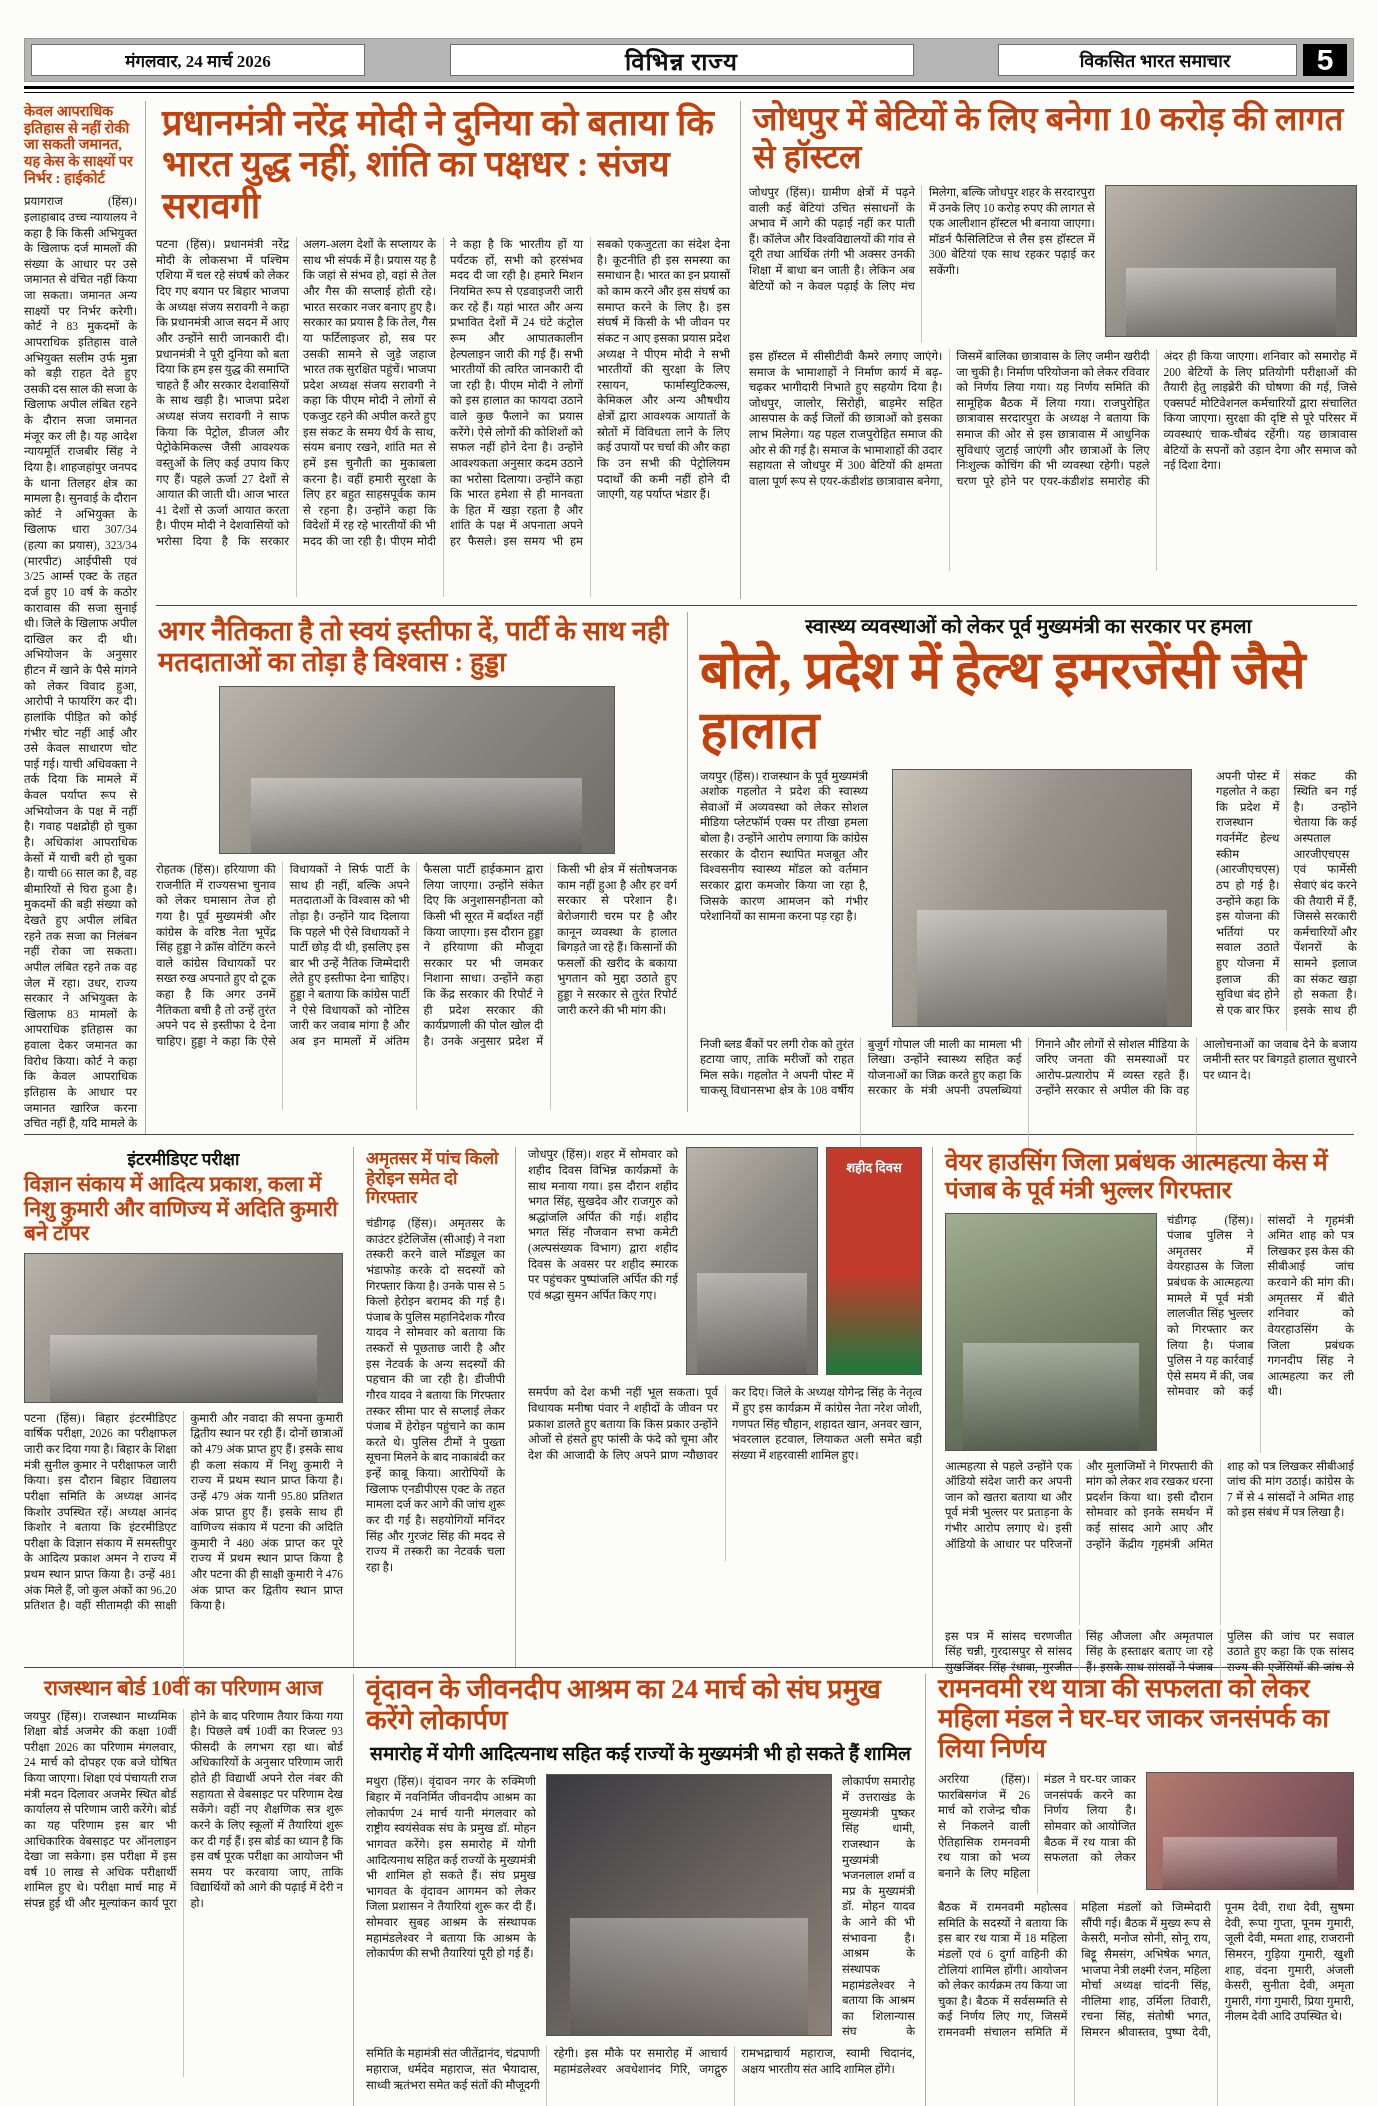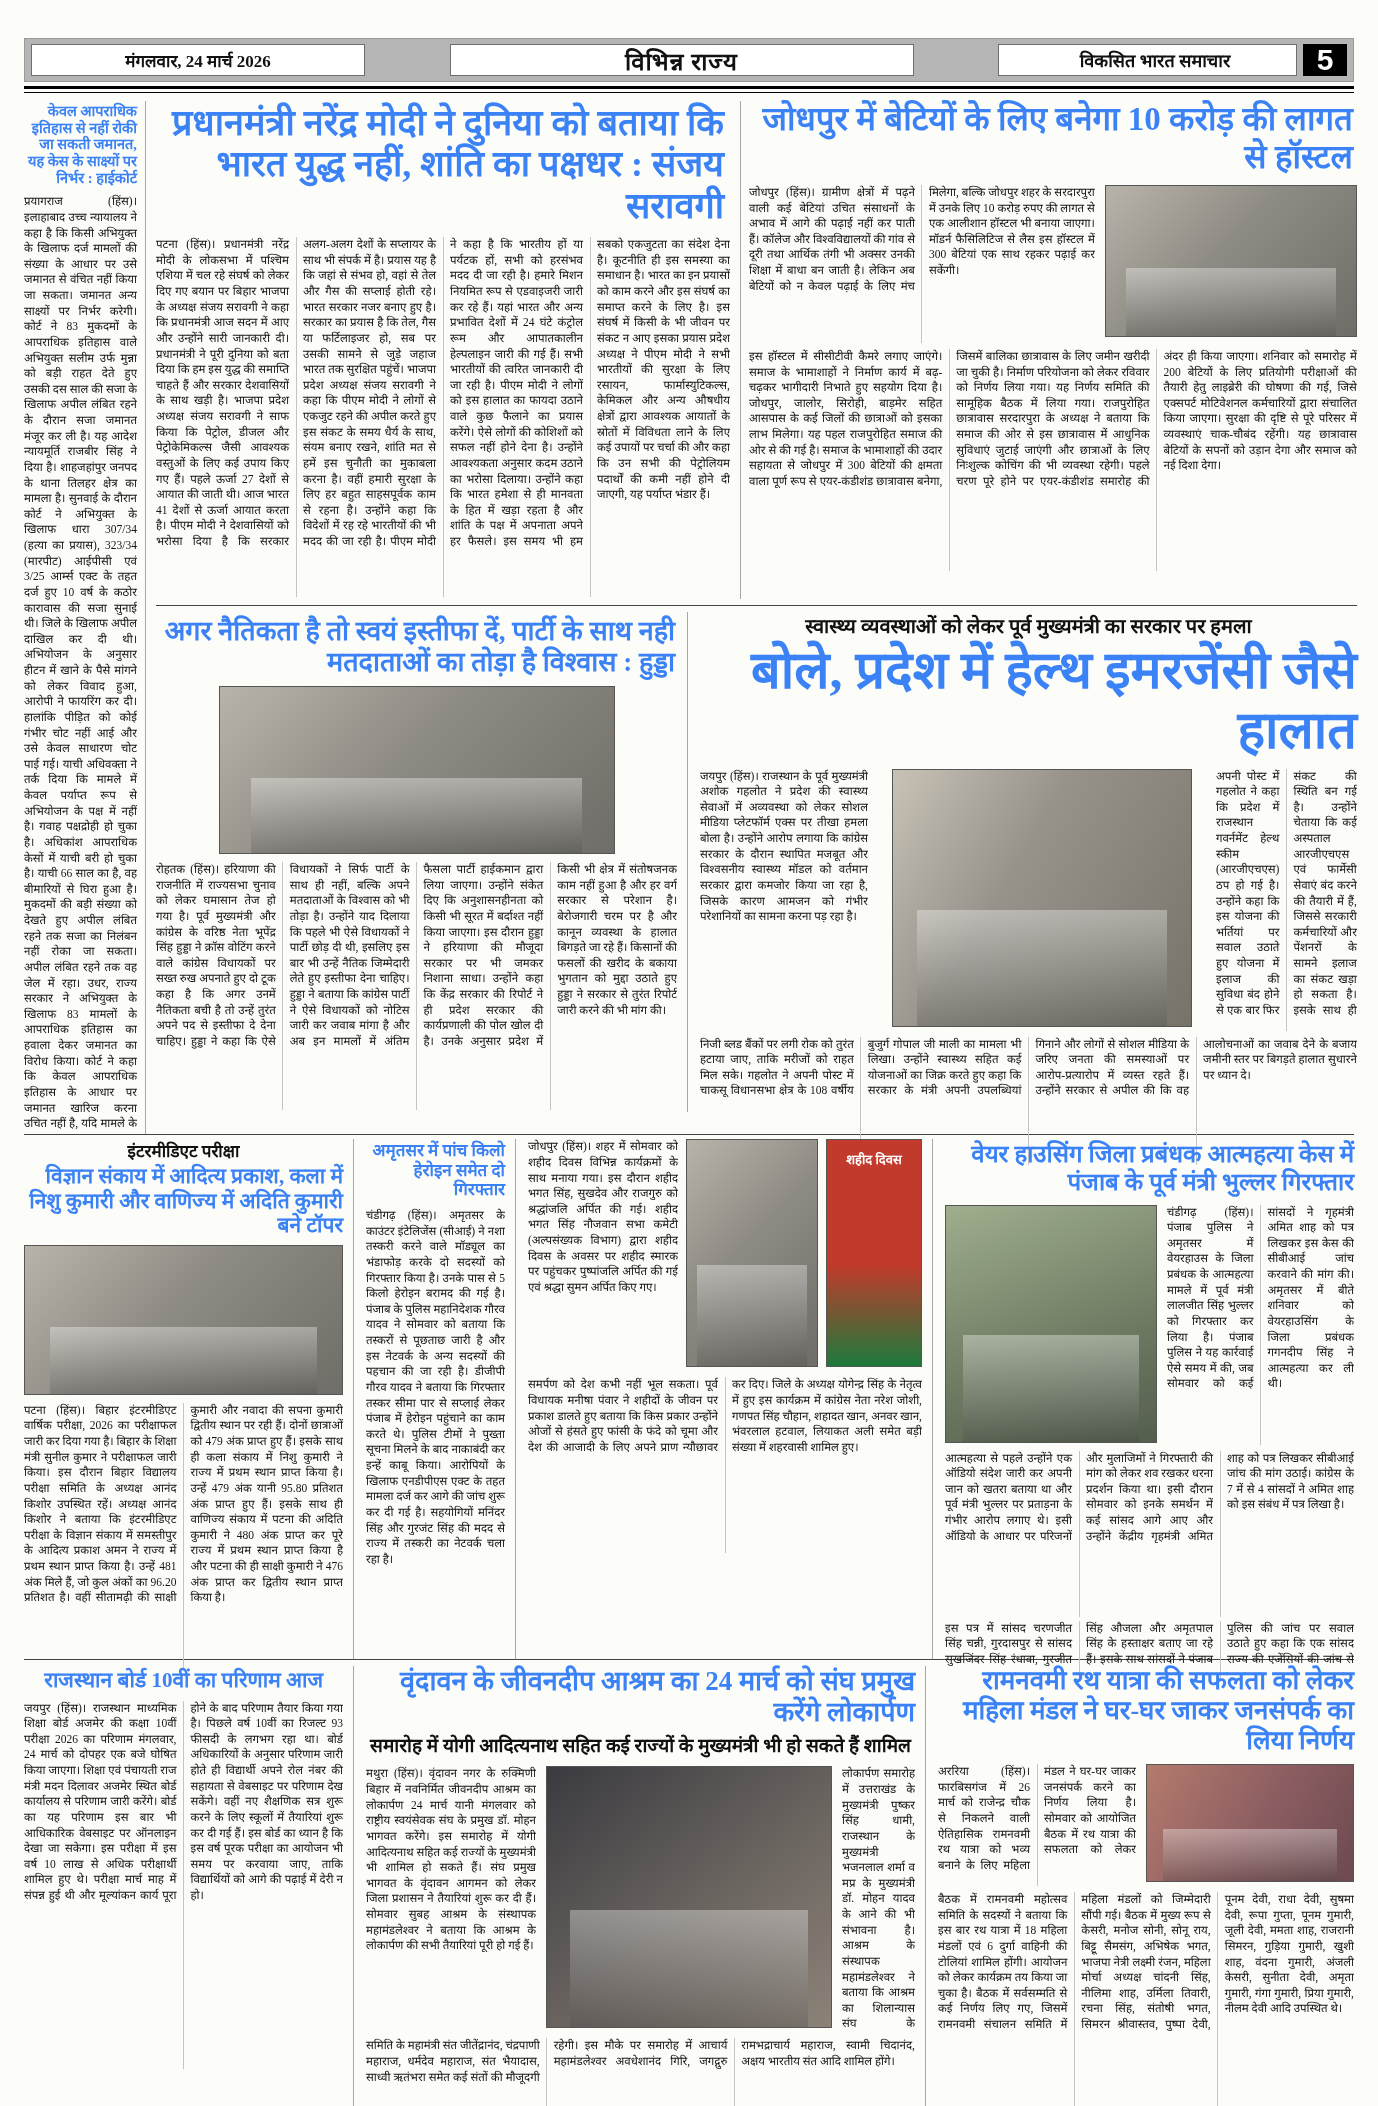--- a/index.html
+++ b/index.html
@@ -12,21 +12,21 @@
   .mast .box{background:#fff;border:1px solid #6f6f6f;display:flex;align-items:center;
         justify-content:center;padding:0 16px;white-space:nowrap;}
   .mast .date{width:300px;font-size:17px;font-weight:bold;}
   .mast .spacer{flex:1;}
   .mast .section{width:430px;font-size:24px;font-weight:bold;letter-spacing:1px;}
   .mast .brand{width:250px;font-size:18px;font-weight:bold;padding-left:31px;}
   .pageno{background:#000;color:#fff;width:44px;display:flex;align-items:center;
         justify-content:center;font-size:30px;font-weight:bold;font-family:"Liberation Sans",sans-serif;}
   .mastrule{border-top:3px solid #000;border-bottom:1px solid #000;height:3px;margin:4px 0 8px;}
   
-  .hl{font-weight:bold;color:#3b82f6;line-height:1.15;text-align:right;}
+  .hl{font-weight:bold;color:#c2410c;line-height:1.15;text-align:left;}
   .bodytxt{font-size:11.5px;line-height:1.36;text-align:justify;color:#141414;
         column-gap:14px;column-rule:1px solid #c4c4c4;overflow:hidden;}
   .ph{background:linear-gradient(135deg,#b9b4aa 0%,#8e8b84 45%,#6f6d67 100%);
         border:1px solid #555;box-sizing:border-box;position:relative;overflow:hidden;}
   .ph:after{content:"";position:absolute;left:8%;right:8%;bottom:0;height:45%;
         background:linear-gradient(180deg,rgba(255,255,255,.35),rgba(60,60,60,.25));}
   
   .topzone{display:flex;gap:10px;}
   .rail{width:122px;flex:0 0 122px;border-right:1px solid #a8a8a8;padding-right:8px;box-sizing:border-box;}
   .rail .hl{font-size:14.5px;margin:2px 0 8px;}
@@ -49,21 +49,21 @@
   .hooda .bodytxt{column-count:4;height:248px;}
   .health{flex:1;}
   .health .kick{font-size:20px;font-weight:bold;text-align:center;margin:0 0 2px;}
   .health .hl{font-size:52px;margin:0 0 8px;}
   .health .midrow{display:flex;gap:24px;margin-bottom:6px;}
   .health .lead{flex:0 0 168px;column-count:1;height:262px;}
   .health .ph{width:300px;height:258px;background:linear-gradient(120deg,#c8c2b6,#97938b 40%,#777369);}
   .health .mid{flex:1;column-count:2;height:262px;}
   .health .body2{column-count:4;height:128px;}
   
-  .lmzone{display:flex;gap:12px;height:520px;border-top:1px solid #444;padding-top:4px;}
+  .lmzone{display:flex;gap:12px;height:520px;border-top:1px solid #444;padding-top:12px;}
   .exam{flex:0 0 330px;border-right:1px solid #a8a8a8;padding-right:10px;box-sizing:border-box;}
   .exam .kick{font-size:17px;font-weight:bold;text-align:center;}
   .exam .hl{font-size:21px;margin:2px 0 8px;}
   .exam .ph{width:100%;height:150px;margin-bottom:8px;}
   .exam .bodytxt{column-count:2;height:268px;}
   .heroin{flex:0 0 150px;border-right:1px solid #a8a8a8;padding-right:10px;box-sizing:border-box;}
   .heroin .hl{font-size:17px;margin:2px 0 8px;}
   .heroin .bodytxt{column-count:1;height:440px;}
   .martyr{flex:0 0 392px;border-right:1px solid #a8a8a8;padding-right:10px;box-sizing:border-box;}
   .martyr .hl{font-size:24px;margin:2px 0 8px;}

